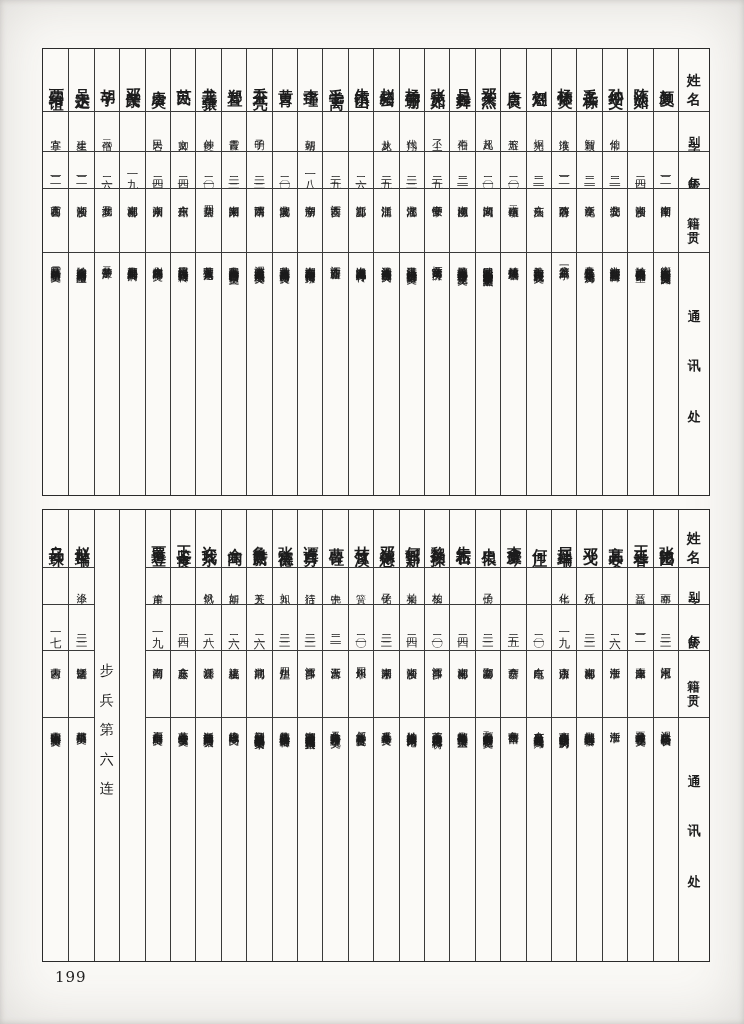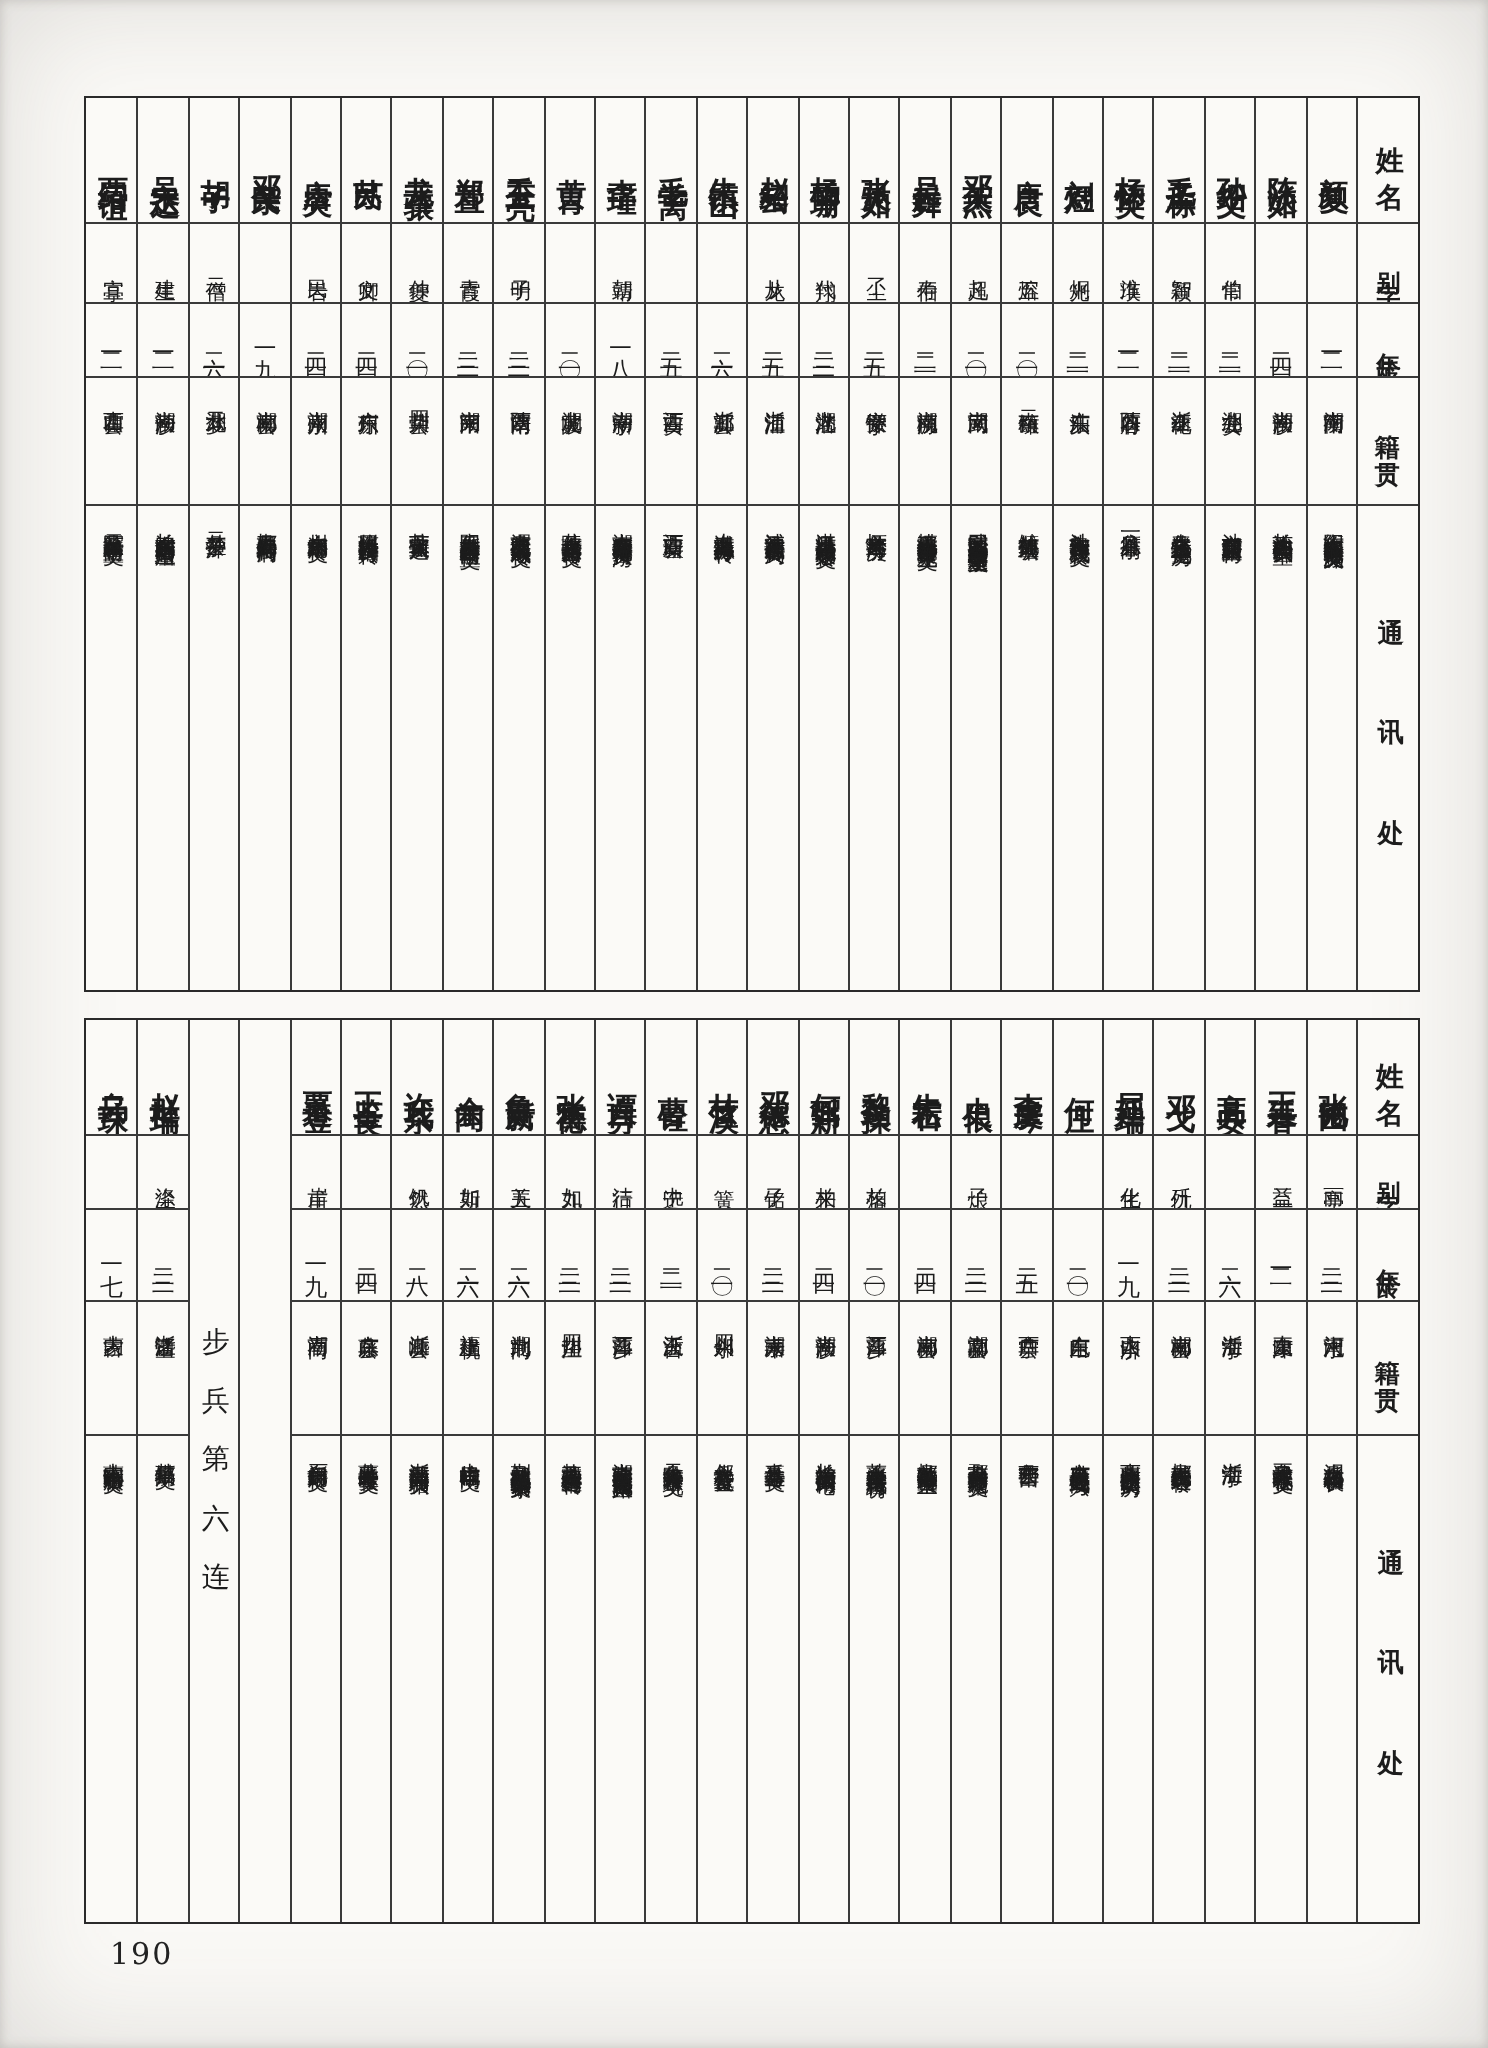--- a/index.html
+++ b/index.html
@@ -315,14 +315,14 @@
       <div class="cell c-courtesy">涤尘</div>
       <div class="cell c-age">二三</div>
       <div class="cell c-origin">浙江诸暨</div>
       <div class="cell c-addr no-bb">草塔镇邮局交</div>
       <div class="cell c-name no-bl">乌云珠</div>
       <div class="cell c-courtesy no-bl"></div>
       <div class="cell c-age no-bl">一七</div>
       <div class="cell c-origin no-bl">内蒙古</div>
       <div class="cell c-addr no-bb no-bl">内蒙古喀喇沁右旗转交</div>
     </div>
-  <div class="page-number">190</div>
+  <div class="page-number">199</div>
 </div>
 
 </body></html>

